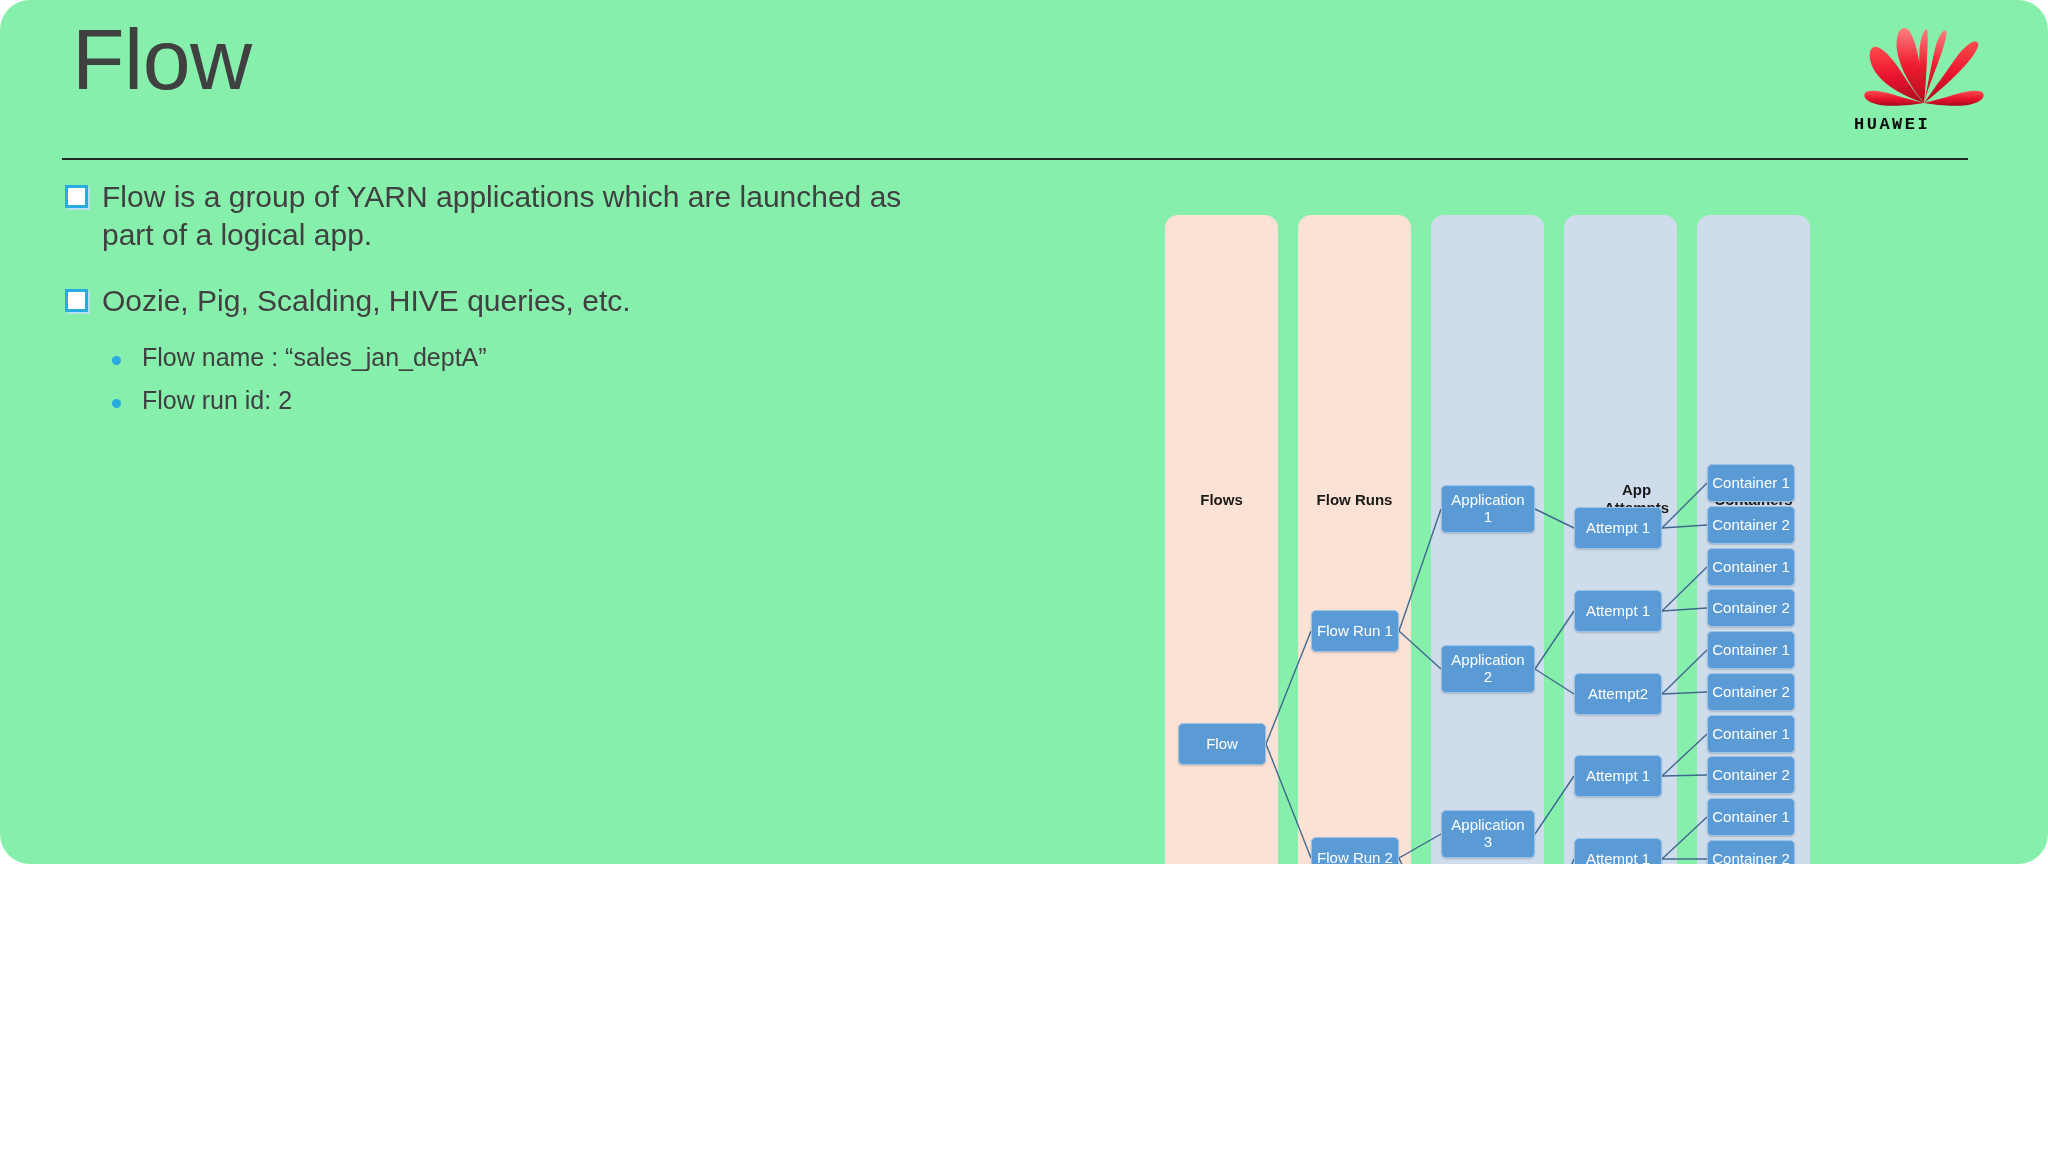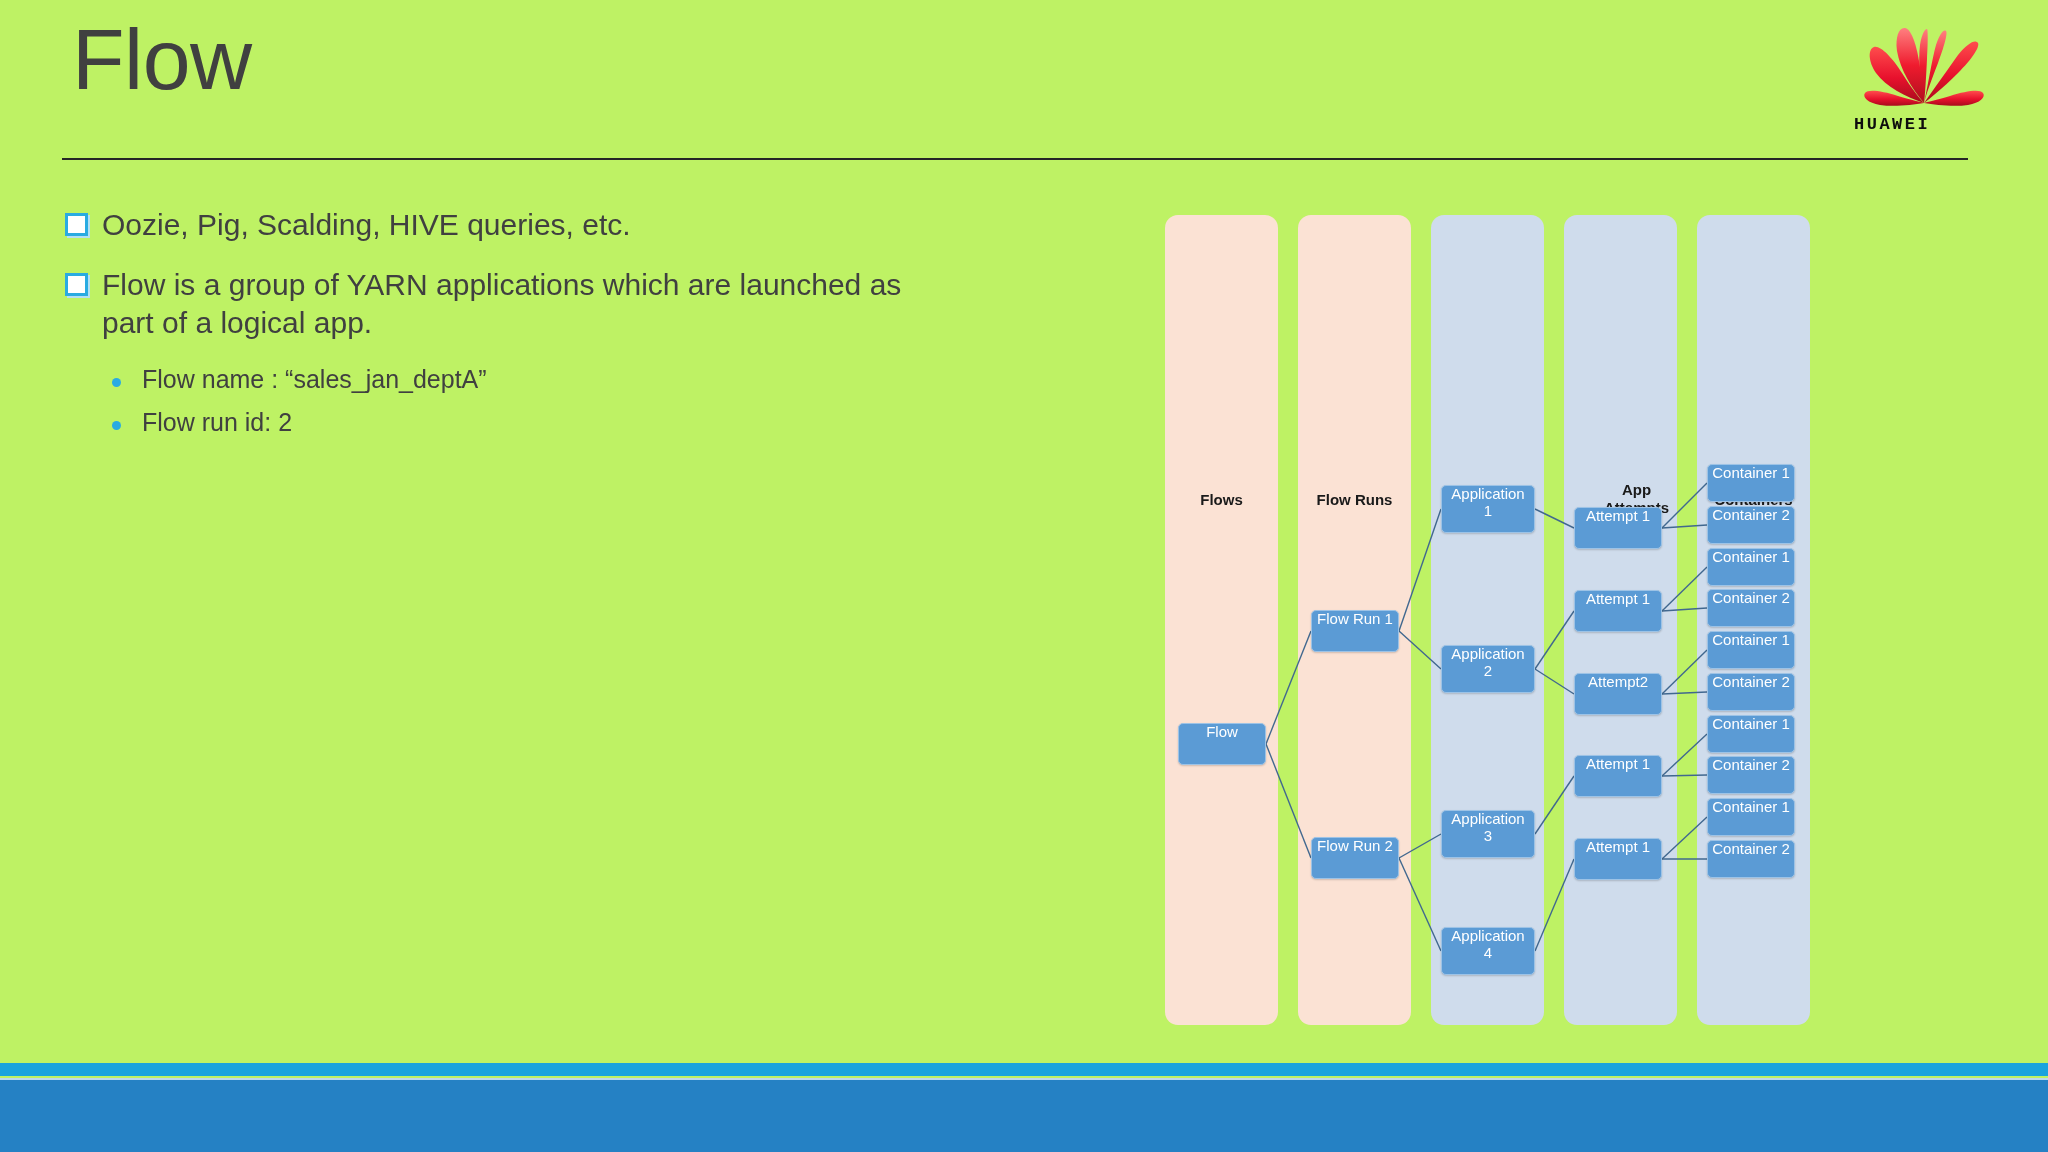--- a/index.html
+++ b/index.html
@@ -8,23 +8,24 @@
     padding: 0;
     background: #ffffff;
   }
   body {
     font-family: "Liberation Sans", sans-serif;
     -webkit-font-smoothing: antialiased;
   }
   #slide {
     position: relative;
     width: 2048px;
-    height: 1152px;
-    background: #bef264;
+    height: 864px;
+    background: #86efac;
     overflow: hidden;
+    border-radius: 30px;
   }
 
   
   #slide-title {
     position: absolute;
     left: 72px;
     top: 14px;
     font-size: 86px;
     line-height: 1.05;
     color: #404040;
@@ -146,21 +147,21 @@
   .node {
     position: absolute;
     background: #5b9bd5;
     border: 1px solid #9dc3e6;
     border-radius: 5px;
     color: #ffffff;
     font-size: 15px;
     line-height: 1.12;
     text-align: center;
     display: flex;
-    align-items: flex-start;
+    align-items: center;
     justify-content: center;
     box-sizing: border-box;
     box-shadow: 0 1px 2px rgba(0,0,0,0.18);
     font-family: "Liberation Sans", sans-serif;
   }
 
   
   #footer-strip {
     position: absolute;
     left: 0;
@@ -215,27 +216,27 @@
 
         <path d="M0,0 C-12,2 -30,4 -44,2 C-56,0 -62,-6 -59,-10 C-56,-14 -42,-12 -26,-7 C-12,-3 -3,-1 0,0 Z" fill="url(#pg)"></path>
 
         <path d="M0,0 C12,2 30,4 44,2 C56,0 62,-6 59,-10 C56,-14 42,-12 26,-7 C12,-3 3,-1 0,0 Z" fill="url(#pg)"></path>
       </g>
     </svg>
     <div id="logo-word">HUAWEI</div>
   </div>
 
   <div id="body-text">
+    <div class="l1">
+      <span class="sqbullet"></span>
+      <span>Flow is a group of YARN applications which are launched as part of a logical app.</span>
+    </div>
     <div class="l1 gap-top">
       <span class="sqbullet"></span>
       <span>Oozie, Pig, Scalding, HIVE queries, etc.</span>
-    </div>
-    <div class="l1">
-      <span class="sqbullet"></span>
-      <span>Flow is a group of YARN applications which are launched as part of a logical app.</span>
     </div>
     <div class="l2">
       <span class="dotbullet"></span>
       <span>Flow name : “sales_jan_deptA”</span>
     </div>
     <div class="l2">
       <span class="dotbullet"></span>
       <span>Flow run id: 2</span>
     </div>
   </div>

